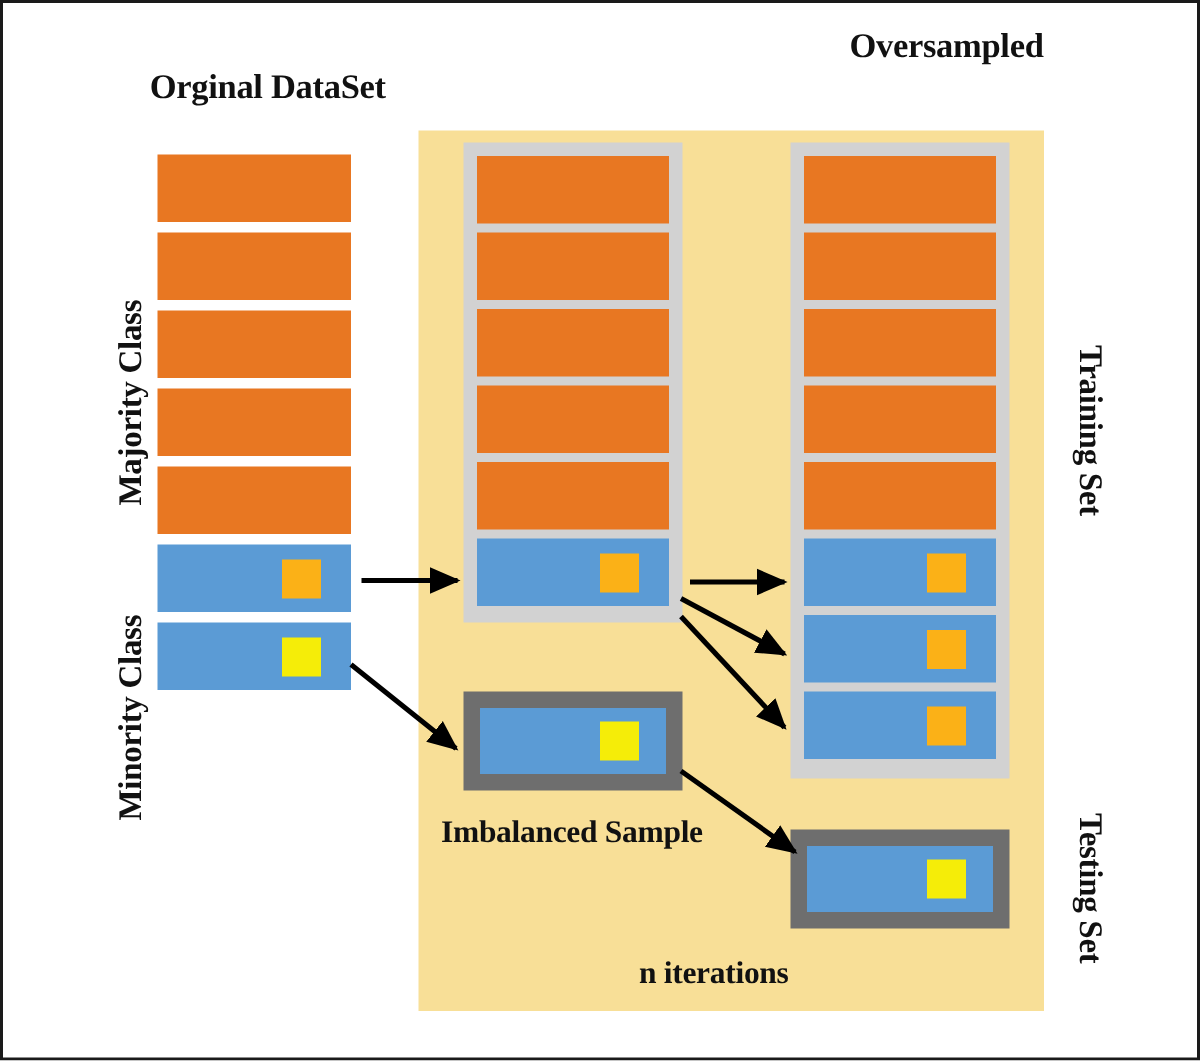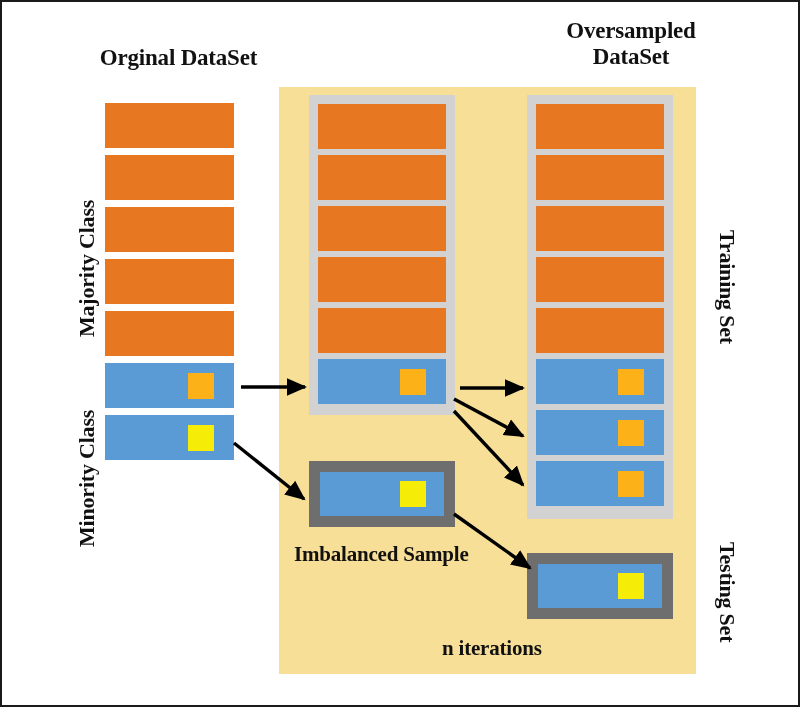--- a/index.html
+++ b/index.html
@@ -97,21 +97,20 @@
 
 <div id="canvas">
 
   <div class="abs yellow-panel" style="left:277px; top:85px; width:417px; height:587px;"></div>
 
   <div class="abs col-heading" style="left:74px; top:27px; width:205px;margin-top:16px;">Orginal DataSet</div>
 
 
   <div class="abs" style="left:533px; top:16px; width:192px;">
     <div class="col-heading">Oversampled</div>
-    <div class="col-heading">DataSet</div>
   </div>
 
   <div class="abs vlabel vlabel-left" style="left:72px; top:335px;">Majority Class</div>
 
   <div class="abs vlabel vlabel-left" style="left:72px; top:545px;">Minority Class</div>
 
   <div class="abs vlabel vlabel-right" style="left:738px; top:228px;">Training Set</div>
 
   <div class="abs vlabel vlabel-right" style="left:738px; top:540px;">Testing Set</div>
 
@@ -171,21 +170,21 @@
       <span class="sq sq-orange" style="left:82px; top:10px; width:26px; height:26px;"></span>
     </div>
   </div>
 
   <div class="abs frame-dark" style="left:525px; top:551px; width:146px; height:66px;">
     <div class="abs bar bar-blue" style="left:11px; top:11px; width:124px; height:44px;">
       <span class="sq sq-yellow" style="left:80px; top:9px; width:26px; height:26px;"></span>
     </div>
   </div>
 
-  <div class="abs panel-text" style="left:424px; top:634px;margin-left:16px;">n iterations</div>
+  <div class="abs panel-text" style="left:424px; top:634px;">n iterations</div>
 
   <svg class="arrows" viewBox="0 0 800 707" xmlns="http://www.w3.org/2000/svg">
     <defs>
       <marker id="ah" markerWidth="7" markerHeight="7" refX="5.4" refY="3" orient="auto" markerUnits="strokeWidth">
         <path d="M0,0.4 L6,3 L0,5.6 z" fill="#000000"></path>
       </marker>
     </defs>
 
     <line x1="239" y1="385" x2="303" y2="385" stroke="#000000" stroke-width="3.4" marker-end="url(#ah)"></line>
 

